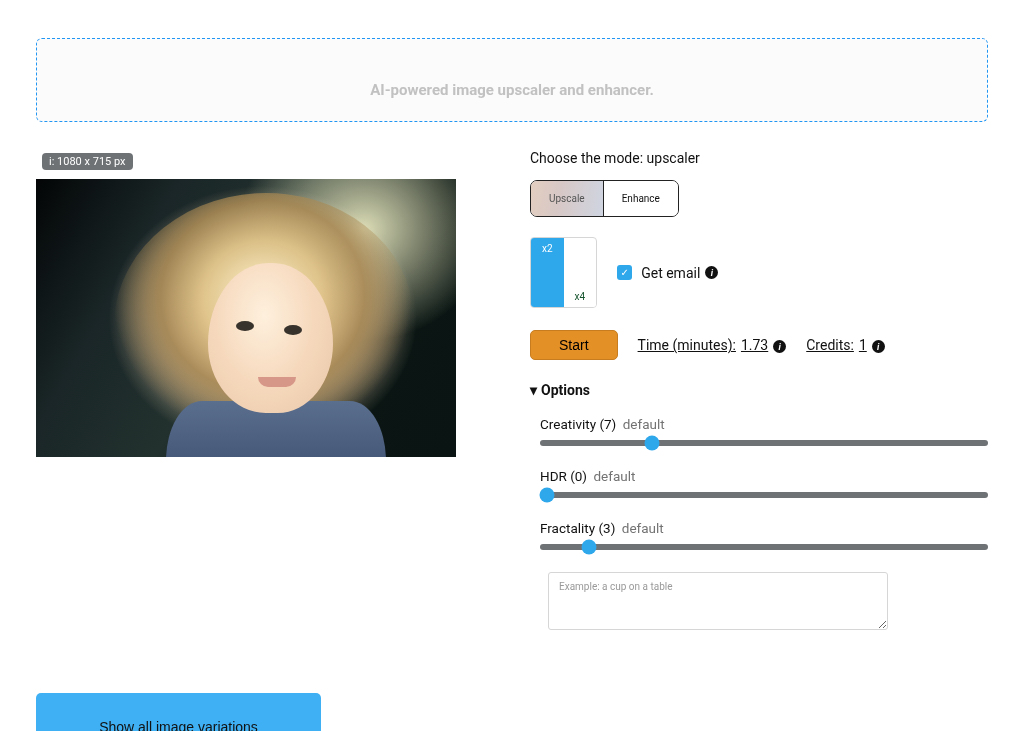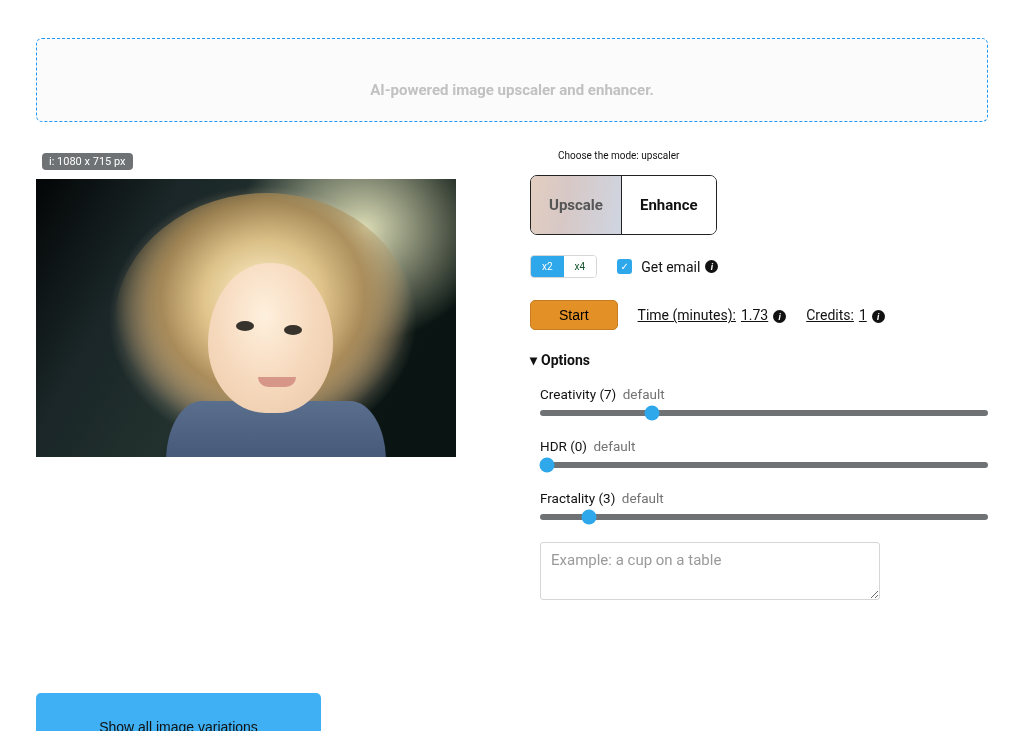--- a/index.html
+++ b/index.html
@@ -112,35 +112,34 @@
     color: #111;
     font-size: 14px;
     border: none;
     border-radius: 5px;
     padding: 26px 0;
     text-align: center;
     cursor: pointer;
   }
 
   
-  .mode-label { font-size: 10px; margin-bottom: 14px; margin-left: 28px; }
+  .mode-label { font-size: 14px; margin-bottom: 14px; }
 
   .mode-toggle {
     display: inline-flex;
     border: 1px solid #222;
     border-radius: 7px;
     overflow: hidden;
     margin-bottom: 20px;
   }
   .mode-toggle .seg {
-    padding: 20px 18px;
-    font-size: 15px;
+    padding: 12px 18px;
+    font-size: 10px;
     background: #fff;
     cursor: pointer;
-    font-weight: bold;
   }
   .mode-toggle .seg.active {
     background: linear-gradient(100deg, #e3cec0 0%, #d7c8c6 40%, #cfd5e1 100%);
     color: #555;
     border-right: 1px solid #222;
   }
 
   .row { display: flex; align-items: center; gap: 20px; margin-bottom: 22px; }
 
   .scale-group {
@@ -148,21 +147,21 @@
     border: 1px solid #d6d6d6;
     border-radius: 4px;
     overflow: hidden;
   }
   .scale-btn {
     padding: 5px 11px;
     font-size: 10px;
     cursor: pointer;
   }
   .scale-btn.active { background: #2ea7eb; color: #fff; }
-  .scale-btn.inactive { background: #fff; color: #14532d; }
+  .scale-btn.inactive { background: #fff; color: #14532d; margin-top: 48px; }
 
   .chk {
     width: 15px; height: 15px;
     background: #2ea7eb;
     border-radius: 3px;
     display: inline-flex;
     align-items: center; justify-content: center;
     color: #fff; font-size: 10px;
     cursor: pointer;
     margin-right: 4px;
@@ -218,25 +217,25 @@
     background: #2ea7eb;
     border-radius: 50%;
     transform: translate(-50%, -50%);
     cursor: pointer;
   }
 
   .desc-label { font-size: 14px; margin: 4px 0 10px 10px; }
   textarea.desc {
     width: 340px;
     height: 58px;
-    margin-left: 10px;
+    margin-left: 18px;
     border: 1px solid #d6d6d6;
     border-radius: 3px;
     padding: 8px 10px;
-    font-size: 15px;
+    font-size: 10px;
     font-family: inherit;
     resize: both;
   }
   textarea.desc::placeholder { color: #9a9a9a; }
 </style>
 </head>
 <body>
 
 <div class="dropzone">
   <div class="dropzone-row2">AI-powered image upscaler and enhancer.</div>

